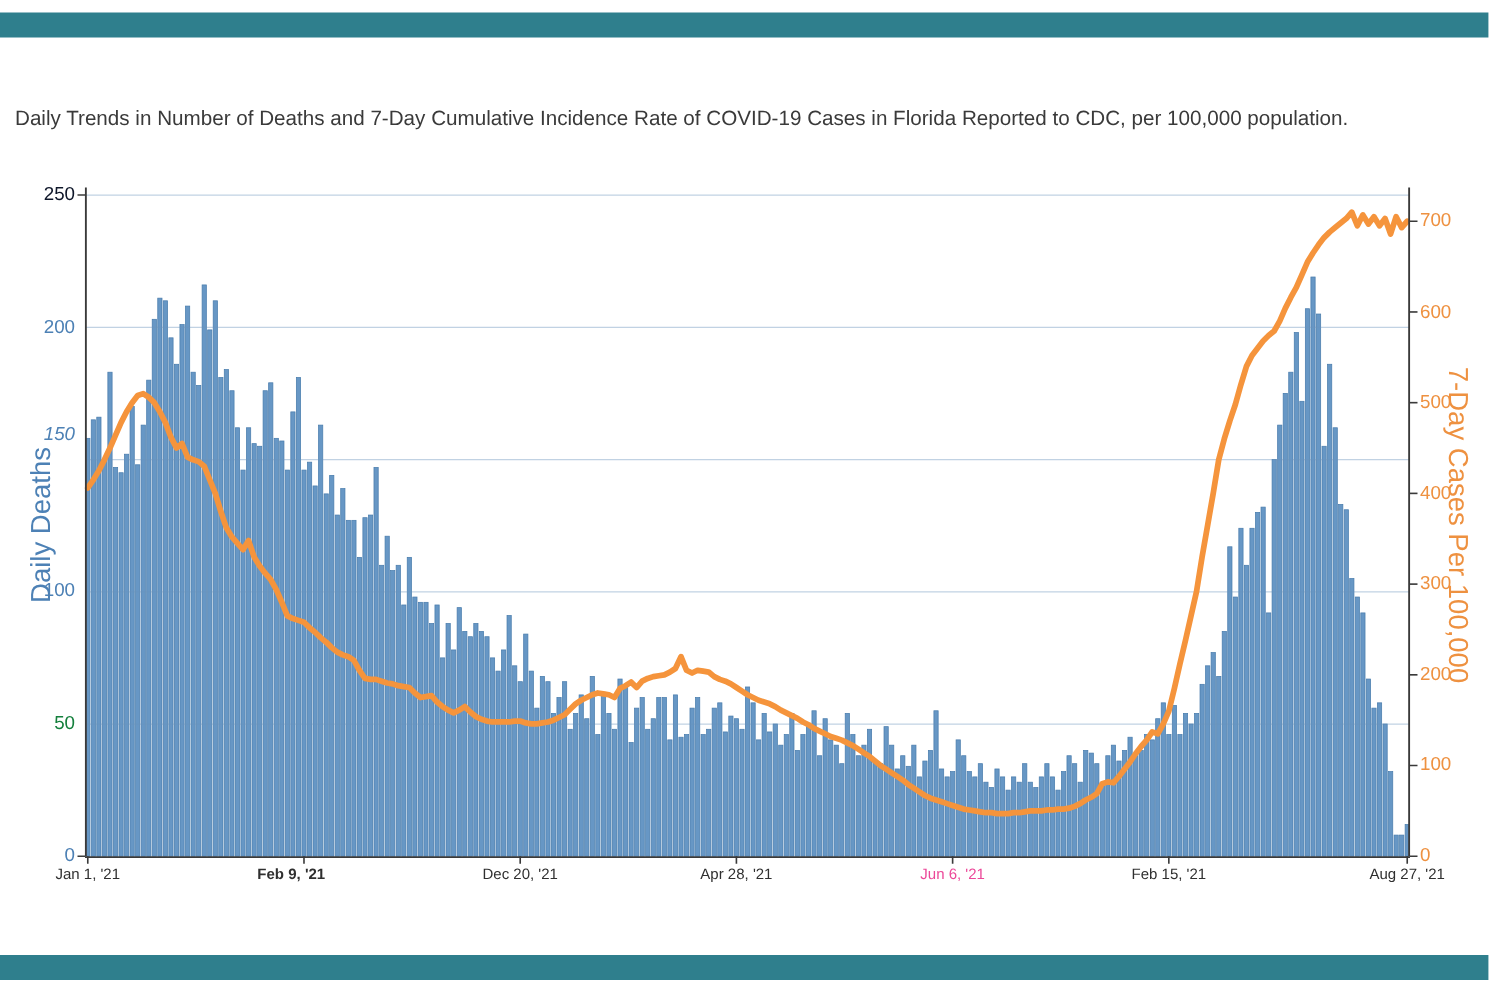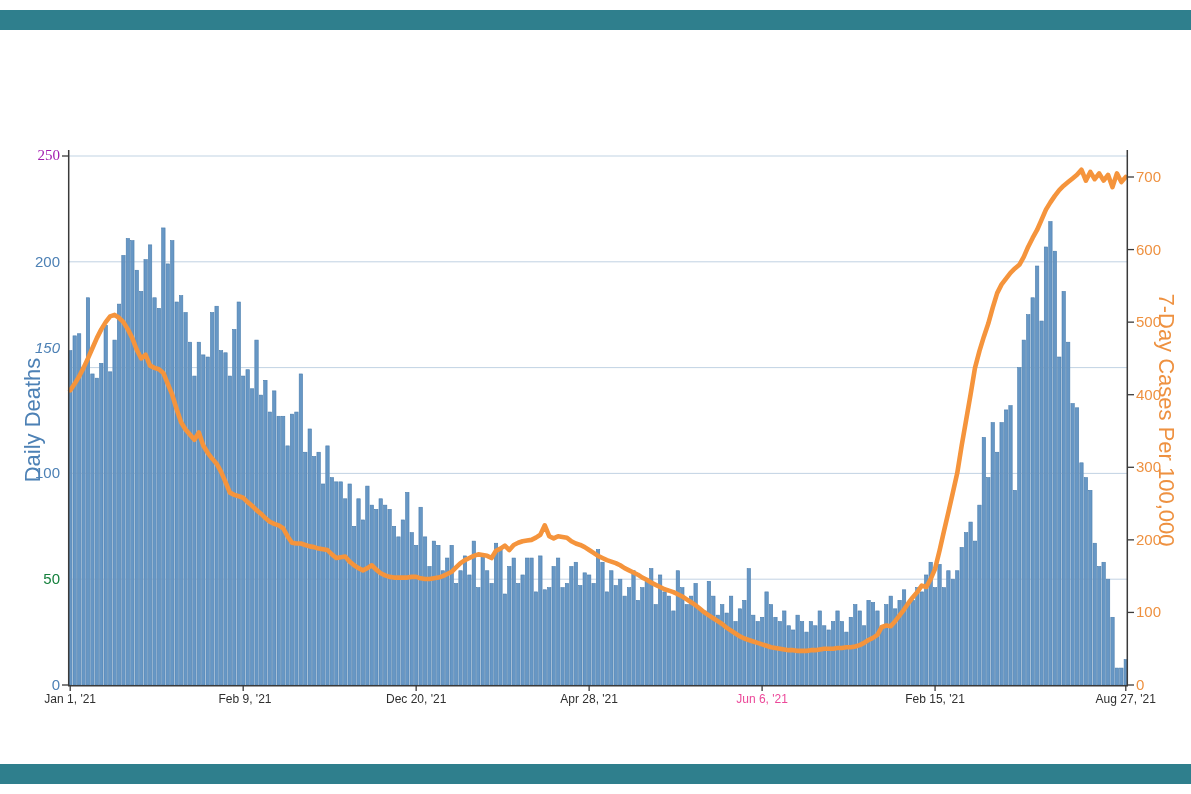--- a/index.html
+++ b/index.html
@@ -16,20 +16,21 @@
   .xt{position:absolute;top:692px;width:140px;text-align:center;font-size:12px;}
   .yaxis-title{position:absolute;white-space:nowrap;font-size:22px;}
   #left-axis-title{left:33px;top:420px;transform:translate(-50%,-50%) rotate(-90deg);}
   #right-axis-title{left:1166px;top:420px;transform:translate(-50%,-50%) rotate(90deg);}
 </style>
 </head>
 <body>
 
 <div id="app">
   <div class="banner" id="banner-top" style="background: rgb(47, 127, 141);"></div>
+  <div id="chart-title">Daily Trends in Number of Deaths and 7-Day Cumulative Incidence Rate of COVID-19 Cases in Florida Reported to CDC, per 100,000 population.</div>
 
   <svg id="plot-svg" width="1082" height="551">
       <rect x="10.55" y="204.67" width="3.39" height="334.33" fill="#6797c5" stroke="#4a7dad" stroke-width="0.6"></rect>
       <rect x="14.99" y="189.86" width="3.39" height="349.14" fill="#6797c5" stroke="#4a7dad" stroke-width="0.6"></rect>
       <rect x="19.42" y="187.74" width="3.39" height="351.26" fill="#6797c5" stroke="#4a7dad" stroke-width="0.6"></rect>
       <rect x="23.86" y="221.60" width="3.39" height="317.40" fill="#6797c5" stroke="#4a7dad" stroke-width="0.6"></rect>
       <rect x="28.29" y="151.77" width="3.39" height="387.23" fill="#6797c5" stroke="#4a7dad" stroke-width="0.6"></rect>
       <rect x="32.73" y="227.95" width="3.39" height="311.05" fill="#6797c5" stroke="#4a7dad" stroke-width="0.6"></rect>
       <rect x="37.16" y="232.18" width="3.39" height="306.82" fill="#6797c5" stroke="#4a7dad" stroke-width="0.6"></rect>
       <rect x="41.60" y="217.37" width="3.39" height="321.63" fill="#6797c5" stroke="#4a7dad" stroke-width="0.6"></rect>
@@ -291,31 +292,31 @@
       <line x1="877.07" x2="877.07" y1="539" y2="545" stroke="#3a3a3a" stroke-width="1.3"></line>
       <line x1="1067.78" x2="1067.78" y1="539" y2="545" stroke="#3a3a3a" stroke-width="1.3"></line>
     </svg>
 
   <div id="labels">
       <span class="lt" style="top: 676px; color: rgb(77, 129, 181);">0</span>
       <span class="lt" style="top: 570.2px; color: #15803d;">50</span>
       <span class="lt" style="top: 464.4px; color: rgb(77, 129, 181);">100</span>
       <span class="lt" style="top: 339px; color: rgb(77, 129, 181); font-style: italic;">150</span>
       <span class="lt" style="top: 252.8px; color: rgb(77, 129, 181);">200</span>
-      <span class="lt" style="top: 147px; color: #a21caf; font-family: Liberation Serif, serif;">250</span>
+      <span class="lt" style="top: 147px; color: #0f172a;">250</span>
       <span class="rt" style="top: 676px; color: rgb(238, 145, 64);">0</span>
       <span class="rt" style="top: 603.429px; color: rgb(238, 145, 64);">100</span>
       <span class="rt" style="top: 530.857px; color: rgb(238, 145, 64);">200</span>
       <span class="rt" style="top: 458.286px; color: rgb(238, 145, 64);">300</span>
       <span class="rt" style="top: 385.714px; color: rgb(238, 145, 64);">400</span>
       <span class="rt" style="top: 313.143px; color: rgb(238, 145, 64);">500</span>
       <span class="rt" style="top: 240.571px; color: rgb(238, 145, 64);">600</span>
       <span class="rt" style="top: 168px; color: rgb(238, 145, 64);">700</span>
       <span class="xt" style="left: 0.217573px; color: rgb(47, 47, 47);">Jan 1, '21</span>
-      <span class="xt" style="left: 175px; color: rgb(47, 47, 47);">Feb 9, '21</span>
+      <span class="xt" style="left: 163px; color: rgb(47, 47, 47); font-weight: bold;">Feb 9, '21</span>
       <span class="xt" style="left: 346.159px; color: rgb(47, 47, 47);">Dec 20, '21</span>
       <span class="xt" style="left: 519.13px; color: rgb(47, 47, 47);">Apr 28, '21</span>
       <span class="xt" style="left: 692.1px; color: #ec4899;">Jun 6, '21</span>
       <span class="xt" style="left: 865.071px; color: rgb(47, 47, 47);">Feb 15, '21</span>
       <span class="xt" style="left: 1055.78px; color: rgb(47, 47, 47);">Aug 27, '21</span>
     </div>
 
   <div class="yaxis-title" id="left-axis-title" style="color: rgb(77, 129, 181);">Daily Deaths</div>
   <div class="yaxis-title" id="right-axis-title" style="color: rgb(238, 145, 64);">7-Day Cases Per 100,000</div>
 

